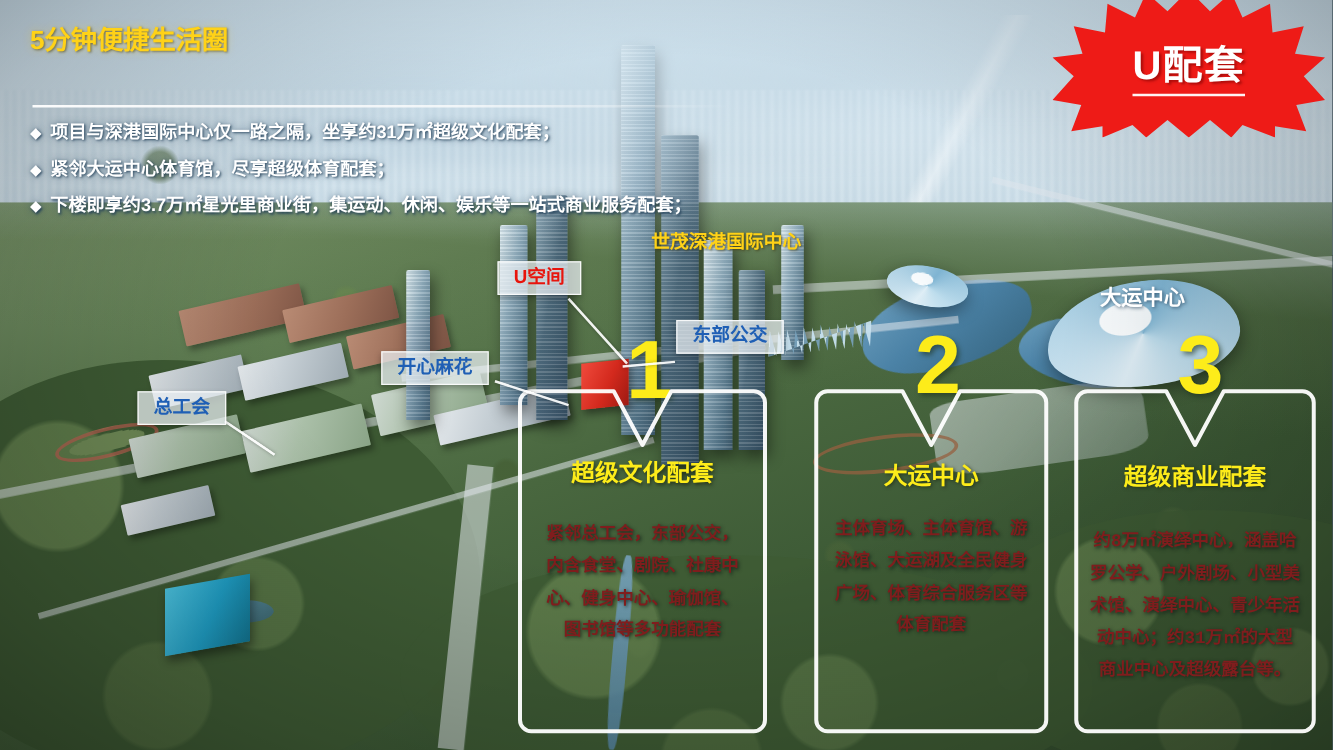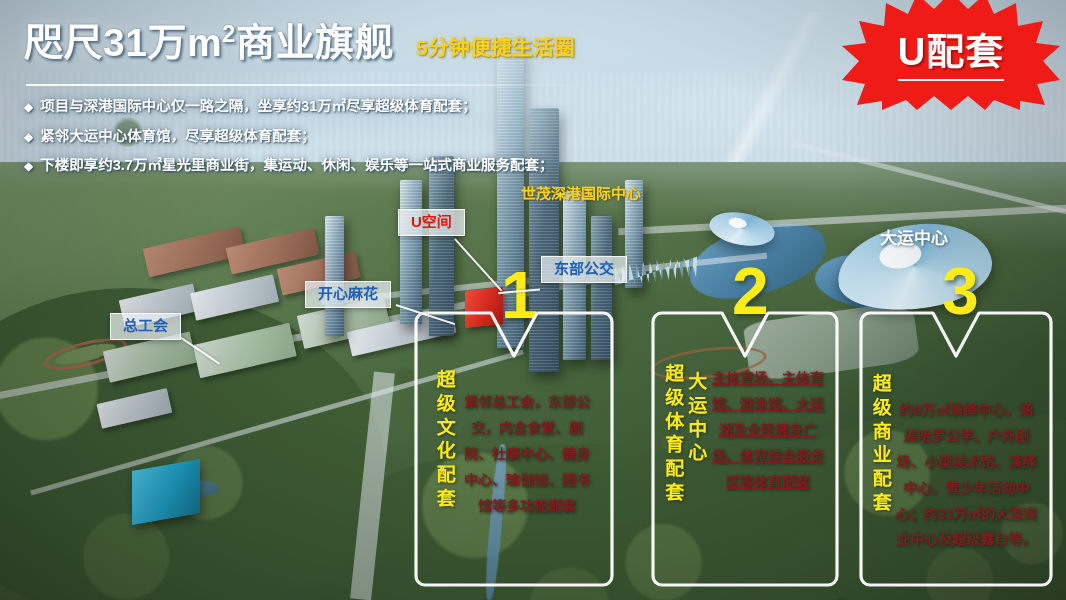--- a/index.html
+++ b/index.html
@@ -190,21 +190,21 @@
   }
   .bullet .dia{font-size:12px;line-height:1;}
 
   
   .burst{
     position:absolute;right:6px;top:-8px;width:218px;height:118px;z-index:30;
     display:flex;align-items:center;justify-content:center;
   }
   .burst svg{position:absolute;inset:0;width:100%;height:100%;}
   .burst-label{
-    position:relative;font-size:38px;font-weight:700;color:#fff;letter-spacing:1px;
+    position:relative;font-size:32px;font-weight:700;color:#fff;letter-spacing:1px;
     text-shadow:2px 2px 2px rgba(120,0,0,.55);padding-bottom:3px;
     border-bottom:2px solid rgba(255,255,255,.95);
   }
 
   
   .chip{
     position:absolute;z-index:18;padding:4px 12px;font-size:15px;font-weight:700;line-height:1.1;
     background:rgba(236,241,245,.72);border:1px solid rgba(255,255,255,.85);
     box-shadow:0 2px 5px rgba(0,0,0,.3);white-space:nowrap;
   }
@@ -220,21 +220,21 @@
   
   .panel{position:absolute;z-index:16;}
   .panel .num{
     position:absolute;top:-40px;font-size:66px;font-weight:700;color:#fdec1a;line-height:1;
     text-shadow:2px 3px 4px rgba(30,50,30,.6);
   }
   .panel .frame{position:absolute;inset:0;}
   .panel .frame svg{width:100%;height:100%;display:block;}
   .panel .content{
     position:absolute;left:10%;right:10%;top:0;bottom:14px;
-    display:flex;flex-direction:row;align-items:flex-start;text-align:center;
+    display:flex;flex-direction:column;align-items:center;text-align:center;
   }
   .panel .hd{
     color:#fdec1a;font-size:19px;font-weight:700;line-height:1.25;
     text-shadow:1px 1px 3px rgba(30,40,20,.8);
   }
   .panel .body{
     color:#7f1d1d;font-size:14px;font-weight:700;line-height:1.85;
     text-shadow:1px 1px 3px rgba(20,35,25,.9);
   }
 </style>
@@ -301,30 +301,29 @@
     <div class="stadium mid"></div>
     <div class="spike-row"></div>
 
     <div class="topwash"></div>
     <div class="vignette"></div>
   </div>
 
   <div class="header">
 
     <div class="title-row">
-      <div class="main-title"><span>咫尺31万</span><span>m</span><span class="sup">2</span><span>商业旗舰</span></div>
       <div class="sub-title">5分钟便捷生活圈</div>
     </div>
 
     <div class="rule"></div>
 
     <div class="bullets">
       <div class="bullet">
         <span class="dia">◆</span>
-        <span>项目与深港国际中心仅一路之隔，坐享约31万㎡尽享超级体育配套；</span>
+        <span>项目与深港国际中心仅一路之隔，坐享约31万㎡超级文化配套；</span>
       </div>
       <div class="bullet">
         <span class="dia">◆</span>
         <span>紧邻大运中心体育馆，尽享超级体育配套；</span>
       </div>
       <div class="bullet">
         <span class="dia">◆</span>
         <span>下楼即享约3.7万㎡星光里商业街，集运动、休闲、娱乐等一站式商业服务配套；</span>
       </div>
     </div>
@@ -364,32 +363,31 @@
   </div>
 
   <div class="panel" style="left:650px;top:310px;width:190px;height:278px;">
     <div class="num" style="left:82px;top:-52px;">2</div>
     <div class="frame">
       <svg viewBox="0 0 190 278" preserveAspectRatio="none">
         <path d="M12 3 H72 L95 46 L118 3 H178 a9 9 0 0 1 9 9 V266 a9 9 0 0 1 -9 9 H12 a9 9 0 0 1 -9 -9 V12 a9 9 0 0 1 9 -9 Z" fill="none" stroke="#ffffff" stroke-width="3.2" stroke-linejoin="round" opacity="0.95"></path>
       </svg>
     </div>
     <div class="content" style="padding-top:52px;left:6%;right:6%;">
-      <div class="hd">超级体育配套</div>
       <div class="hd" style="margin-top:8px;">大运中心</div>
-      <div class="body" style="margin-top:4px;text-decoration:underline;">主体育场、主体育馆、游泳馆、大运湖及全民健身广场、体育综合服务区等体育配套</div>
+      <div class="body" style="margin-top:16px;">主体育场、主体育馆、游泳馆、大运湖及全民健身广场、体育综合服务区等体育配套</div>
     </div>
   </div>
 
   <div class="panel" style="left:858px;top:310px;width:196px;height:278px;">
     <div class="num" style="left:84px;top:-52px;">3</div>
     <div class="frame">
       <svg viewBox="0 0 196 278" preserveAspectRatio="none">
         <path d="M12 3 H75 L98 46 L121 3 H184 a9 9 0 0 1 9 9 V266 a9 9 0 0 1 -9 9 H12 a9 9 0 0 1 -9 -9 V12 a9 9 0 0 1 9 -9 Z" fill="none" stroke="#ffffff" stroke-width="3.2" stroke-linejoin="round" opacity="0.95"></path>
       </svg>
     </div>
-    <div class="content" style="padding-top:62px;left:7%;right:7%;">
+    <div class="content" style="padding-top:62px;left:7%;right:7%;font-family:Liberation Mono, monospace;">
       <div class="hd">超级商业配套</div>
       <div class="body" style="margin-top:26px;">约8万㎡演绎中心，涵盖哈罗公学、户外剧场、小型美术馆、演绎中心、青少年活动中心；约31万㎡的大型商业中心及超级露台等。</div>
     </div>
   </div>
 
 </div>
 
 </body></html>

